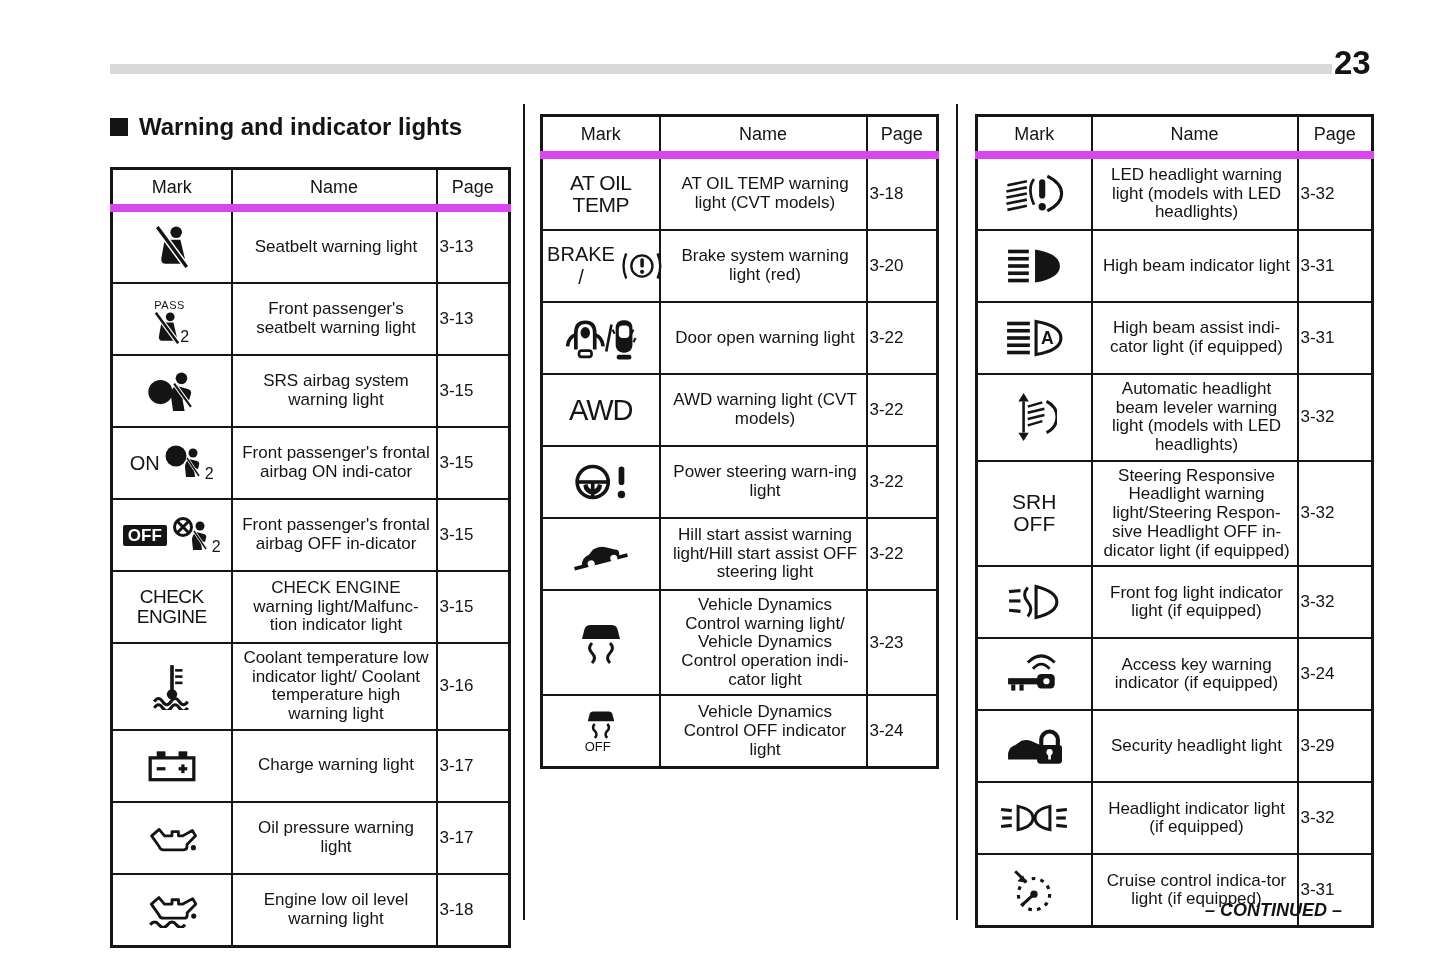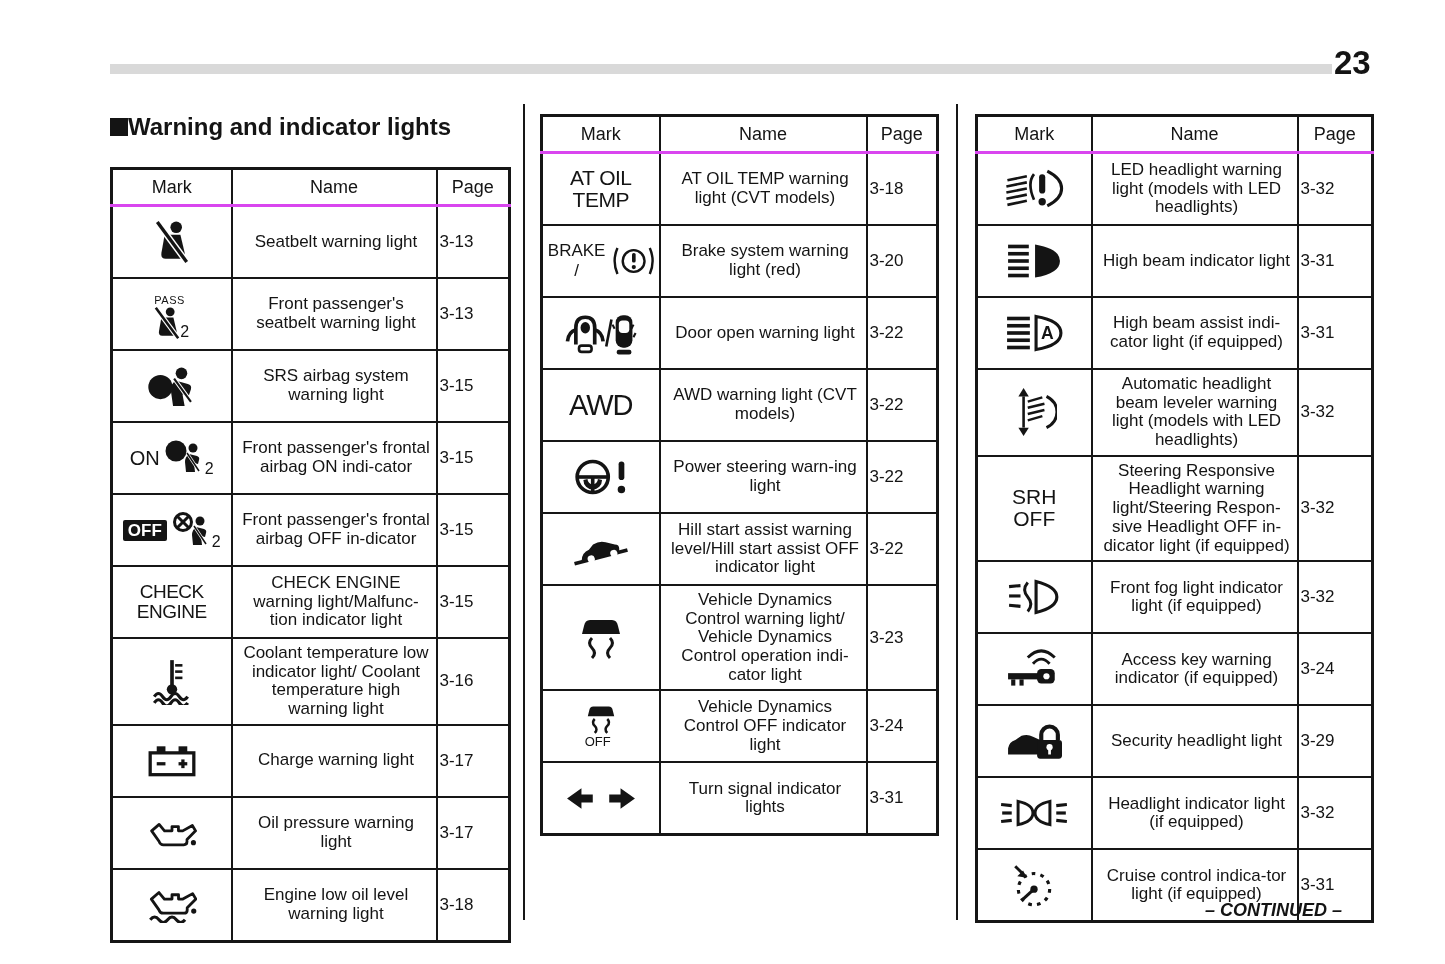--- a/index.html
+++ b/index.html
@@ -1,26 +1,26 @@
 <!DOCTYPE html>
 <html><head>
 <meta charset="utf-8">
 <style>
   html,body{margin:0;padding:0;background:#fff;}
   body{width:1445px;height:964px;position:relative;font-family:"Liberation Sans",sans-serif;color:#141414;overflow:hidden;}
   .topbar{position:absolute;left:110px;top:64px;width:1222px;height:10px;background:#d9d9d9;}
   .pagenum{position:absolute;left:1334px;top:44px;font-size:33px;font-weight:bold;}
-  .title{position:absolute;left:110px;top:113px;display:flex;align-items:center;font-size:24px;font-weight:bold;}
+  .title{position:absolute;left:110px;top:113px;display:flex;align-items:center;gap:11px;font-size:24px;font-weight:bold;}
   .title .sq{width:18px;height:18px;background:#141414;display:inline-block;}
   table{position:absolute;border-collapse:collapse;table-layout:fixed;background:#fff;border:3px solid #161616;}
   #t1{left:110px;top:167px;width:398px;}
   #t2{left:540px;top:114px;width:396px;}
   #t3{left:975px;top:114px;width:396px;}
   th,td{border:2px solid #161616;}
-  thead th{border-bottom:3px solid #d946ef;font-weight:normal;font-size:18px;height:30px;padding:2px;}
+  thead th{border-bottom:8px solid #d946ef;font-weight:normal;font-size:18px;height:30px;padding:2px;}
   td{height:60px;}
   td.mark{text-align:center;vertical-align:middle;padding:4px 2px;}
   td.name{font-size:17px;line-height:1.1;vertical-align:middle;padding:5px 4px 5px 8px;text-align:center;}
   td.pg{font-size:17px;text-align:left;vertical-align:middle;padding:2px;}
   .vdiv{position:absolute;top:104px;height:816px;width:2px;background:#161616;}
   #d1{left:523px;} #d2{left:956px;}
   .continued{position:absolute;left:972px;top:900px;width:370px;text-align:right;font-size:18px;font-weight:bold;font-style:italic;}
   .b{font-weight:normal;}
   .pre{white-space:pre-line;line-height:1.05;display:inline-block;}
   .ce{font-size:19px;letter-spacing:-0.5px;}
@@ -222,21 +222,21 @@
     <td class="mark">
       <span class="b pre atoil">AT OIL
 TEMP</span>
     </td>
     <td class="name">AT OIL TEMP warning light (CVT models)</td>
     <td class="pg">3-18</td>
   </tr>
   <tr>
     <td class="mark">
       <span class="hrow">
-        <span class="b" style="font-size:17px">BRAKE /</span>
+        <span class="b" style="font-size:20px">BRAKE /</span>
         <svg class="ic" width="48" height="36" viewBox="0 0 56 40">
           <path d="M8 4 q-7 16 0 32" fill="none" stroke="#141414" stroke-width="3"></path>
           <path d="M48 4 q7 16 0 32" fill="none" stroke="#141414" stroke-width="3"></path>
           <circle cx="28" cy="20" r="13.5" fill="none" stroke="#141414" stroke-width="3"></circle>
           <rect x="26" y="10" width="4.5" height="12" rx="2" fill="#141414"></rect>
           <circle cx="28.2" cy="27.5" r="2.6" fill="#141414"></circle>
         </svg>
       </span>
     </td>
     <td class="name">Brake system warning light (red)</td>
@@ -287,21 +287,21 @@
     <td class="mark">
       <svg class="ic" width="58" height="36" viewBox="0 0 54 34">
         <line x1="2" y1="31" x2="52" y2="18" stroke="#141414" stroke-width="3.5"></line>
         <g transform="rotate(-14 27 18)">
           <path d="M7 23 q2 -7 9 -8 l5 -4 q7 -2 12 1 l8 4 q4 1 3 5 l-1 4 H8 Z" fill="#141414"></path>
           <circle cx="16" cy="24" r="3.4" fill="#fff"></circle>
           <circle cx="38" cy="24" r="3.4" fill="#fff"></circle>
         </g>
       </svg>
     </td>
-    <td class="name">Hill start assist warning level/Hill start assist OFF indicator light</td>
+    <td class="name">Hill start assist warning light/Hill start assist OFF steering light</td>
     <td class="pg">3-22</td>
   </tr>
   <tr>
     <td class="mark">
       <svg class="ic" width="46" height="44" viewBox="0 0 46 42">
         <path d="M12 3 h22 q5 0 6 6 l2 8 H4 l2 -8 q1 -6 6 -6 Z" fill="#141414"></path>
         <path d="M14 21 q-5 5 0 10 t0 10" fill="none" stroke="#141414" stroke-width="3"></path>
         <path d="M32 21 q5 5 0 10 t0 10" fill="none" stroke="#141414" stroke-width="3"></path>
       </svg>
     </td>
@@ -314,30 +314,20 @@
         <svg class="ic" width="32" height="30" viewBox="0 0 46 42">
           <path d="M12 3 h22 q5 0 6 6 l2 8 H4 l2 -8 q1 -6 6 -6 Z" fill="#141414"></path>
           <path d="M14 21 q-5 5 0 10 t0 10" fill="none" stroke="#141414" stroke-width="3.6"></path>
           <path d="M32 21 q5 5 0 10 t0 10" fill="none" stroke="#141414" stroke-width="3.6"></path>
         </svg>
         <span class="b sm">OFF</span>
       </span>
     </td>
     <td class="name">Vehicle Dynamics Control OFF indicator light</td>
     <td class="pg">3-24</td>
-  </tr>
-  <tr>
-    <td class="mark">
-      <svg class="ic" width="72" height="27" viewBox="0 0 70 26">
-        <polygon points="2,13 16,3 16,9 27,9 27,17 16,17 16,23" fill="#141414"></polygon>
-        <polygon points="68,13 54,3 54,9 43,9 43,17 54,17 54,23" fill="#141414"></polygon>
-      </svg>
-    </td>
-    <td class="name">Turn signal indicator lights</td>
-    <td class="pg">3-31</td>
   </tr>
   </tbody>
 </table>
 
 <table id="t3">
   <colgroup>
       <col style="width:115px">
       <col style="width:206px">
       <col style="width:75px">
     </colgroup>

